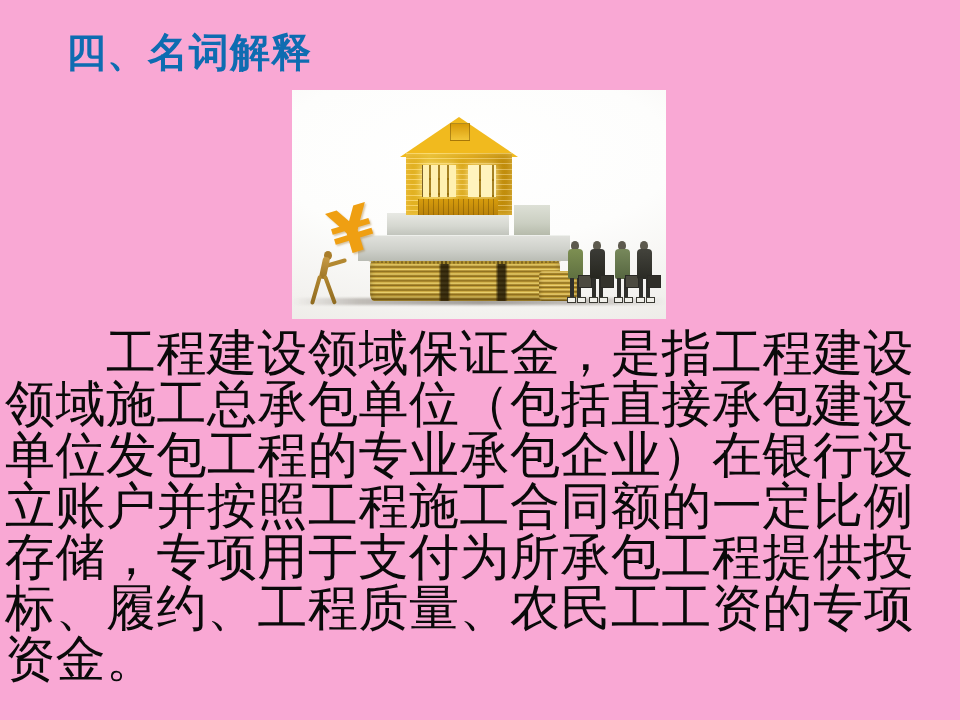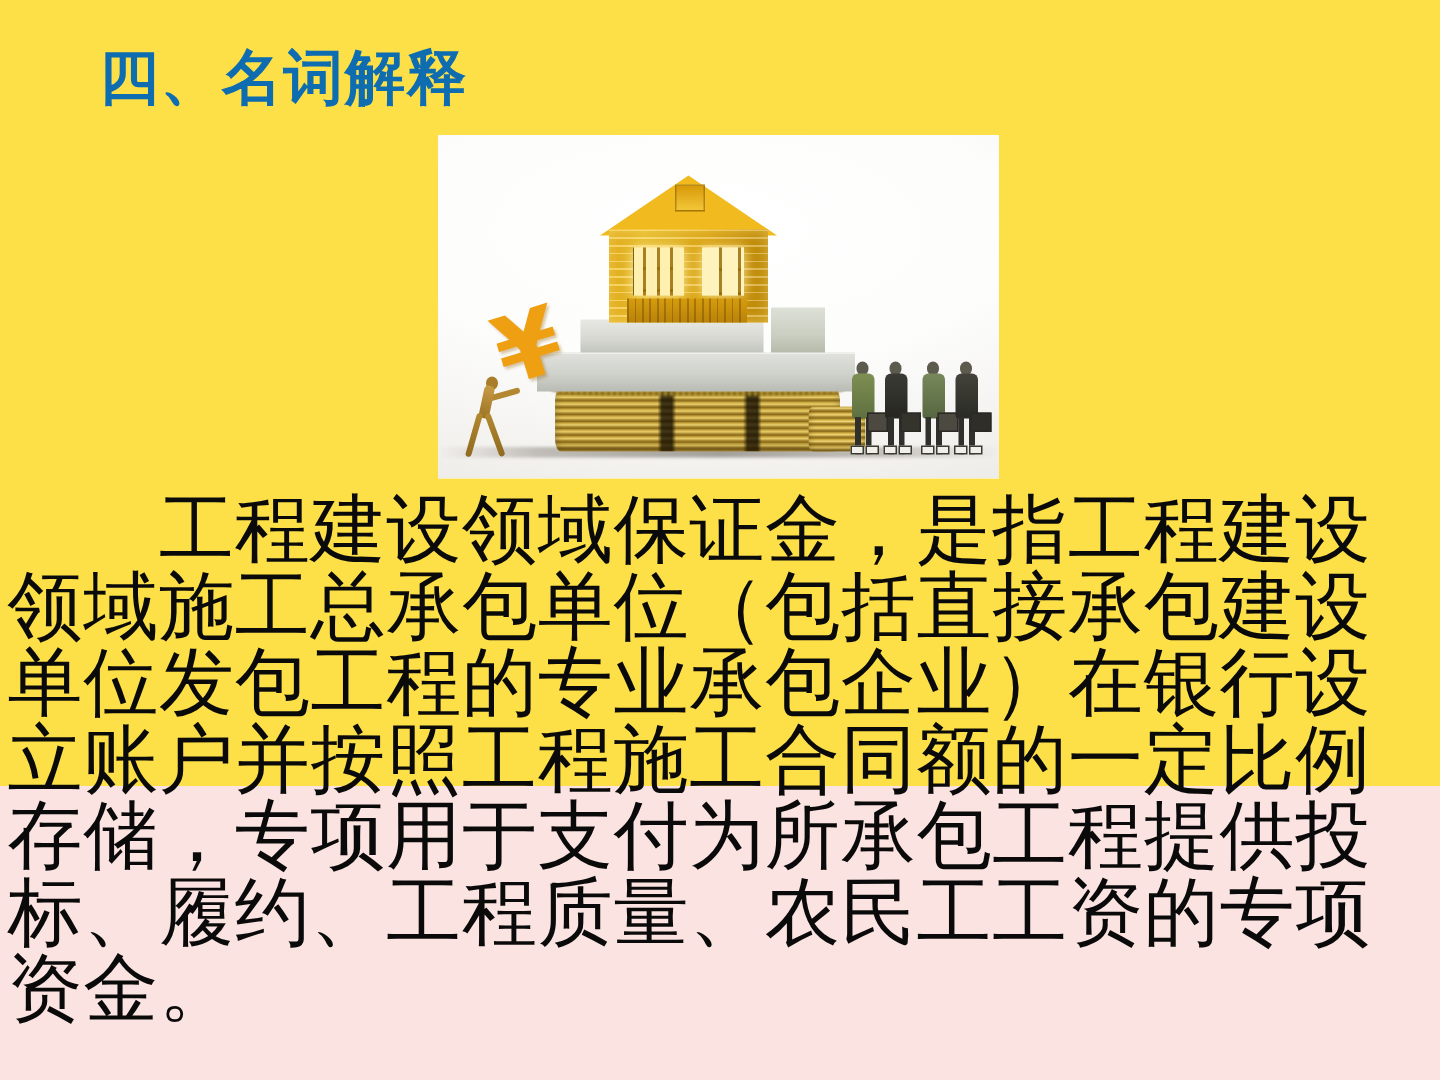--- a/index.html
+++ b/index.html
@@ -10,22 +10,22 @@
   body {
     width: 960px;
     height: 720px;
     overflow: hidden;
     background: #fbe3e1;
     font-family: "DejaVu Sans", sans-serif;
   }
   #slide {
     position: relative;
     width: 960px;
-    height: 524px;
-    background: #fde047;
+    height: 720px;
+    background: #f9a8d4;
     text-decoration: underline;
   }
 
   
   #slide-title {
     position: absolute;
     left: 66px;
     top: 30px;
     font-family: "DejaVu Sans", sans-serif;
     font-size: 40px;

